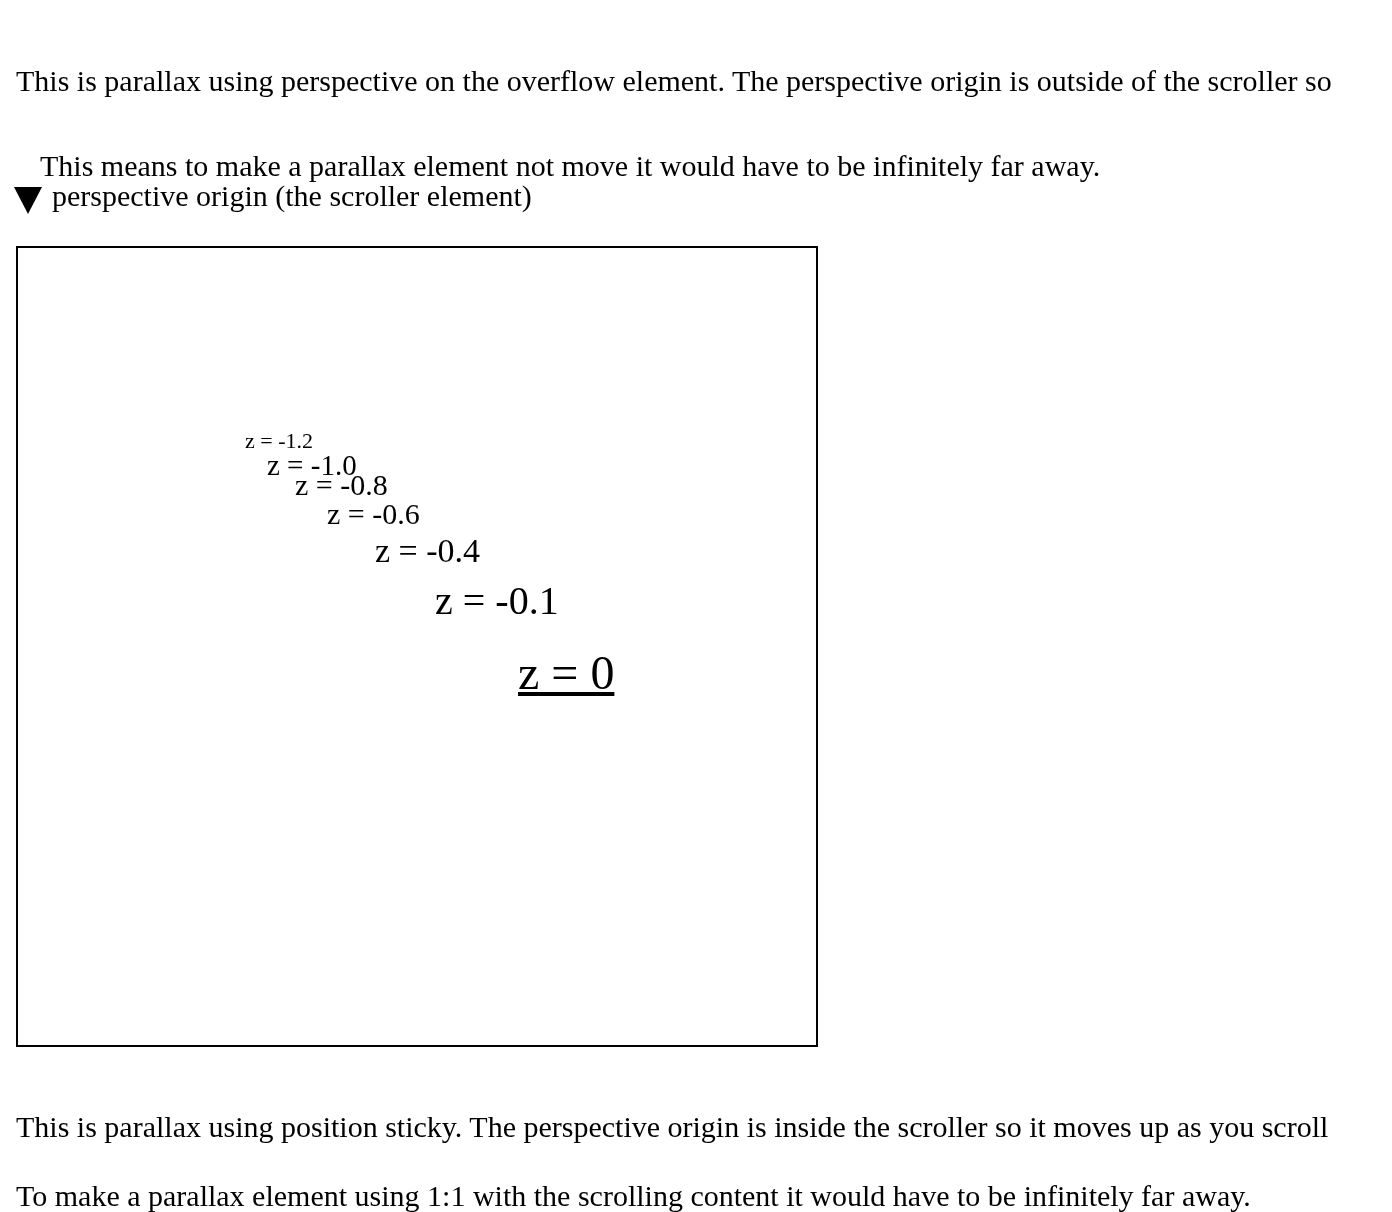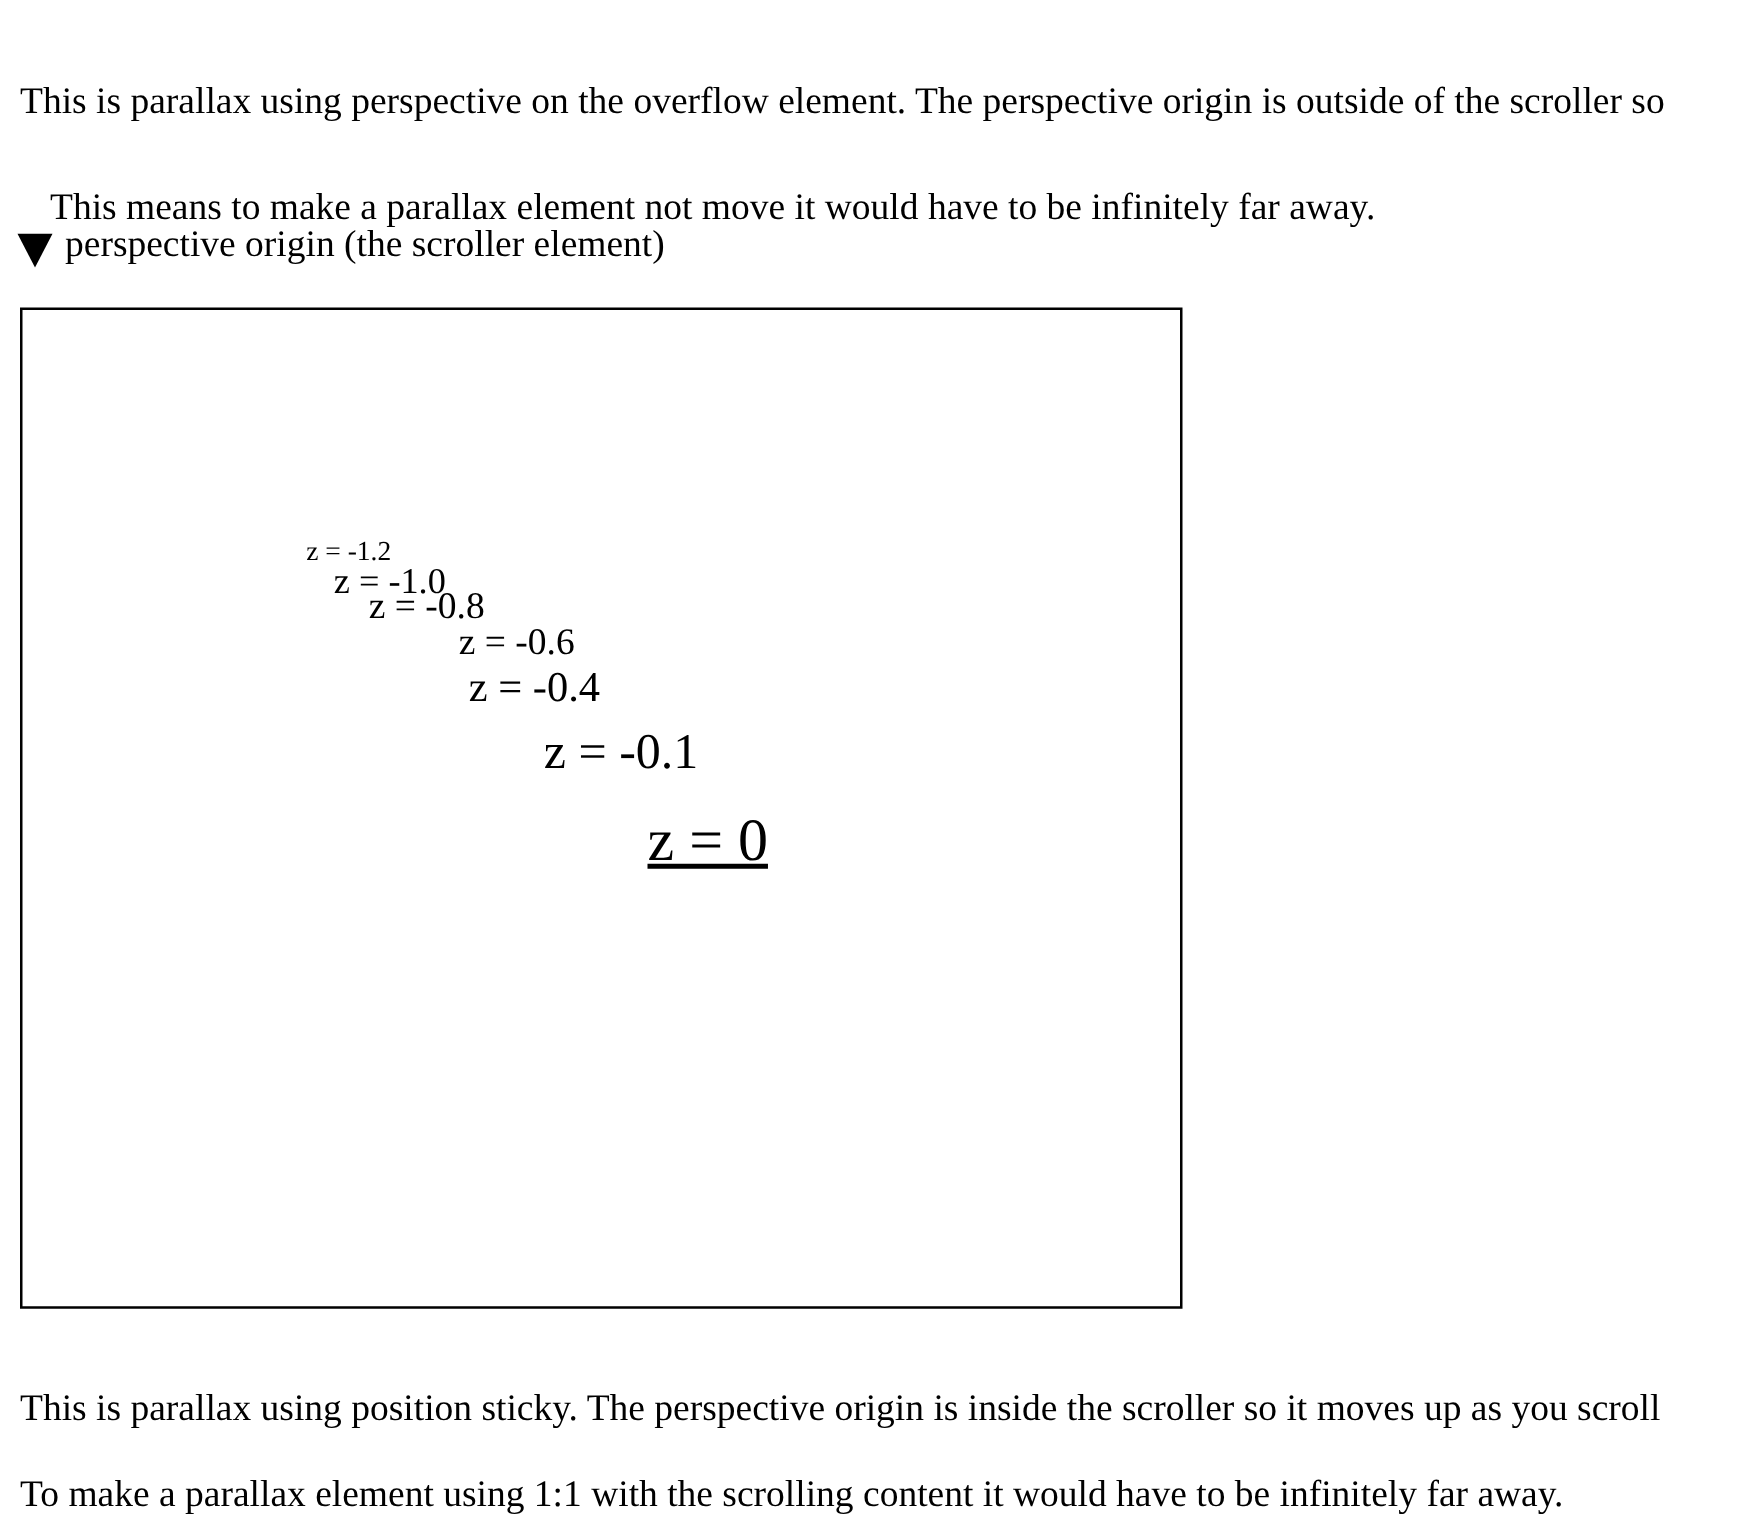--- a/index.html
+++ b/index.html
@@ -45,37 +45,37 @@
     border-right: 14px solid transparent;
     border-top: 27px solid #000000;
     margin-top: 2px;
     margin-right: 10px;
   }
 
   .scroller-box {
     position: absolute;
     left: 16px;
     top: 246px;
-    width: 930px;
+    width: 802px;
     height: 801px;
     border: 2px solid #000000;
     box-sizing: border-box;
     background: #ffffff;
     overflow: hidden;
   }
   .z-label {
     position: absolute;
     line-height: 1;
     white-space: nowrap;
     color: #000000;
   }
   .z0 { left: 227px; top: 182px; font-size: 22px; }
   .z1 { left: 249px; top: 203px; font-size: 29px; font-family: Liberation Serif, serif; }
   .z2 { left: 277px; top: 222px; font-size: 30px; }
-  .z3 { left: 309px; top: 251px; font-size: 30px; margin-left: 40px; }
+  .z3 { left: 309px; top: 251px; font-size: 30px; }
   .z4 { left: 357px; top: 286px; font-size: 34px; }
   .z5 { left: 417px; top: 333px; font-size: 40px; }
   .z6 { left: 500px; top: 401px; font-size: 48px; text-decoration: underline; }
 </style>
 </head>
 <body>
 
 <p class="para p1">This is parallax using perspective on the overflow element. The perspective origin is outside of the scroller so</p>
 
 <p class="para p2">This means to make a parallax element not move it would have to be infinitely far away.</p>

